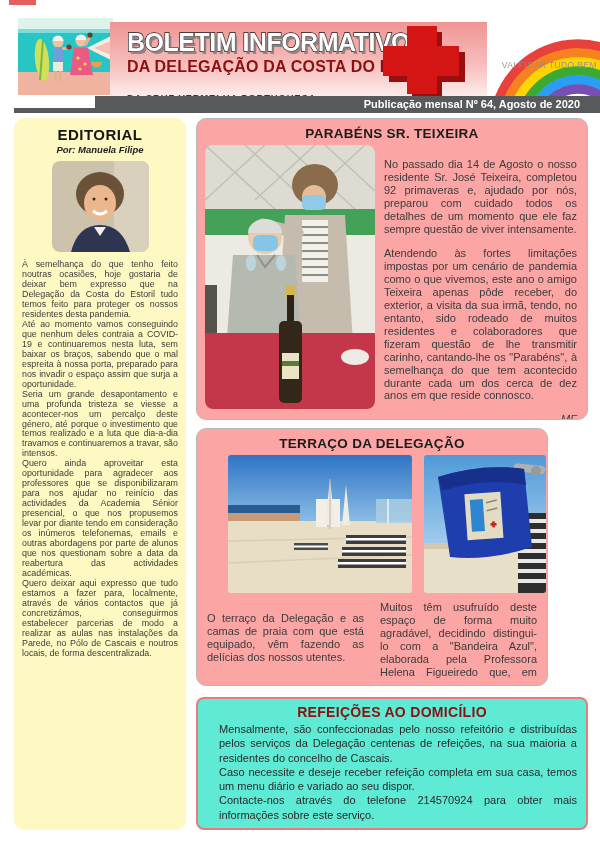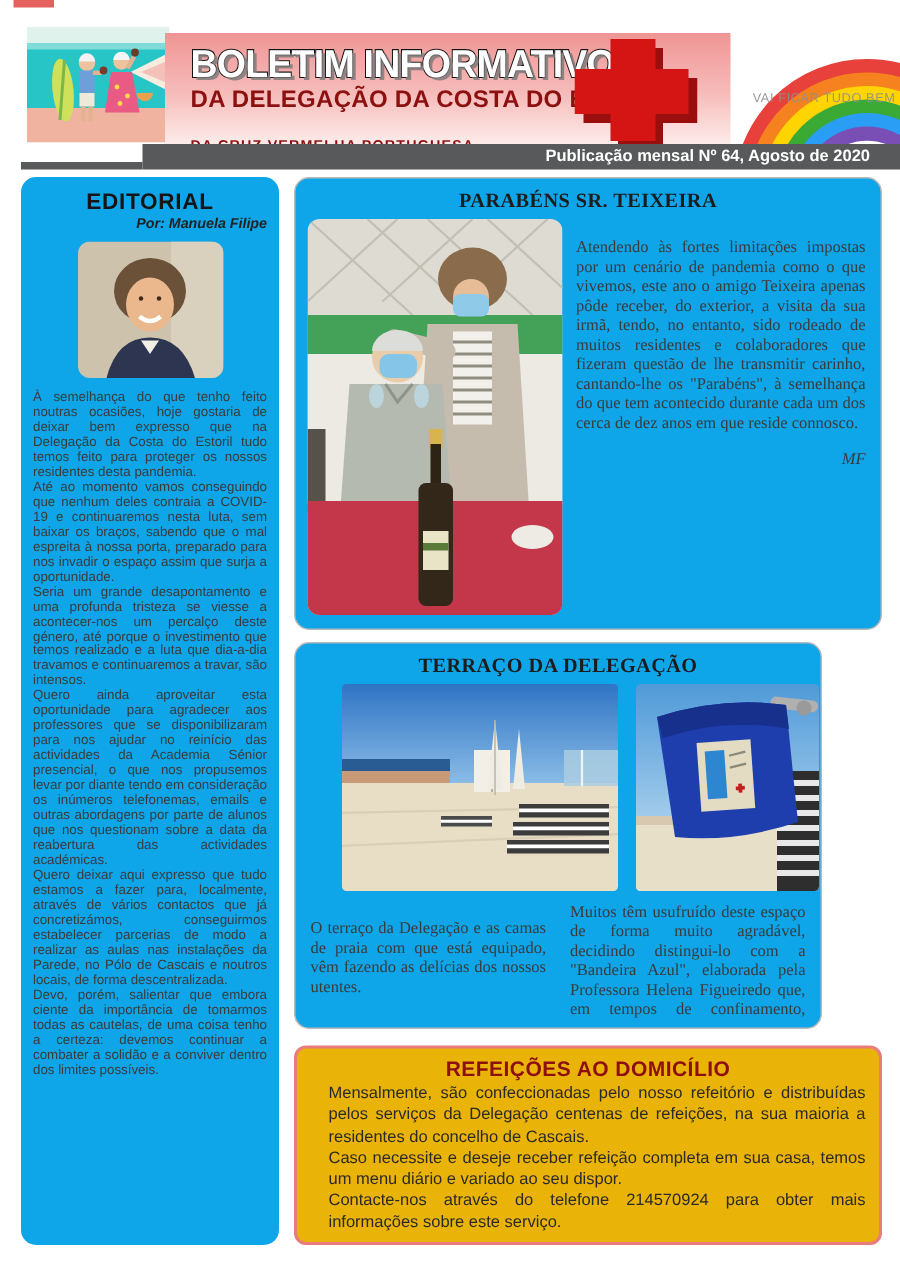--- a/index.html
+++ b/index.html
@@ -20,39 +20,39 @@
   .cross{position:absolute;left:383px;top:26px;}
   .rainbow-wrap{position:absolute;left:487px;top:22px;width:113px;height:74px;background:#fff;overflow:hidden;}
   .rainbow-text{position:absolute;right:3px;top:60px;font-size:8.5px;font-weight:400;
         color:#8f8f8f;opacity:.9;letter-spacing:.4px;z-index:3;white-space:nowrap;}
   .issue-bar{position:absolute;left:95px;top:96px;width:505px;height:17px;background:#58595b;
         color:#fff;font-size:11px;font-weight:700;text-align:right;line-height:17px;
         padding-right:20px;box-sizing:border-box;}
   .issue-thin{position:absolute;left:14px;top:108px;width:81px;height:5px;background:#58595b;}
   
   .panel{position:absolute;box-sizing:border-box;border-radius:10px;overflow:hidden;}
-  .editorial{left:14px;top:118px;width:172px;height:712px;background:#0ea5e9;padding:6px 8px;}
+  .editorial{left:14px;top:118px;width:172px;height:712px;background:#fef9c3;padding:6px 8px;}
   .editorial h2{margin:2px 0 0;text-align:center;font-size:15px;font-weight:900;color:#151515;letter-spacing:.5px;}
-  .byline{text-align:right;font-size:9.5px;font-weight:700;font-style:italic;color:#222;margin:1px 0 6px;}
+  .byline{text-align:center;font-size:9.5px;font-weight:700;font-style:italic;color:#222;margin:1px 0 6px;}
   .portrait{display:block;margin:0 auto 8px;width:97px;height:91px;border-radius:8px;overflow:hidden;}
   .editorial .txt{font-size:8.9px;line-height:1.12;text-align:justify;color:#3b3b3b;}
   .txt p{margin:0;}
-  .white-panel{background:#0ea5e9;border:1.5px solid #b9b9b9;font-family:Liberation Serif, serif;}
+  .white-panel{background:#fca5a5;border:1.5px solid #b9b9b9;}
   .parabens{left:196px;top:118px;width:392px;height:302px;}
   .panel h3{margin:7px 0 4px;text-align:center;font-size:13.5px;font-weight:900;color:#1c1c1c;letter-spacing:.3px;}
   .parabens-body{display:flex;padding:0 8px;}
   .photo-teixeira{flex:0 0 170px;width:170px;height:264px;border-radius:8px;overflow:hidden;}
   .parabens-text{flex:1;padding:2px 2px 0 9px;font-size:11px;line-height:1.18;text-align:justify;color:#3b3b3b;}
   .sig{text-align:right;font-style:italic;margin-top:2px;}
   .terraco{left:196px;top:428px;width:352px;height:258px;}
   .terraco-photos{display:flex;gap:12px;padding-left:31px;margin-top:2px;}
   .photo-frame{border-radius:3px;overflow:hidden;}
   .terraco-text{margin:8px 10px 0;font-size:11px;line-height:1.18;text-align:justify;color:#3b3b3b;
         column-count:2;column-gap:16px;height:78px;}
-  .refeicoes{left:196px;top:697px;width:392px;height:133px;background:#eab308;
+  .refeicoes{left:196px;top:697px;width:392px;height:133px;background:#5eead4;
         border:2px solid #e87b7b;border-radius:8px;}
   .refeicoes h3{margin:5px 0 2px;color:#8c1010;font-size:14px;}
   .refeicoes .txt{padding:0 9px;font-size:11px;line-height:1.3;text-align:justify;color:#2a2a2a;margin-left:12px;}
 </style>
 </head>
 <body>
 
 <div class="page">
 
   <div class="red-dash"></div>
@@ -132,21 +132,20 @@
       <path d="M41 50 q7 6 14 0" stroke="#fff" stroke-width="3" fill="none"></path>
       <path d="M19 91 q7 -27 29 -27 q22 0 30 27 Z" fill="#2e3550"></path>
       <path d="M42 66 l6 9 l6 -9 z" fill="#f2efe6"></path>
     </svg>
     <div class="txt">
       <p>À semelhança do que tenho feito noutras ocasiões, hoje gostaria de deixar bem expresso que na Delegação da Costa do Estoril tudo temos feito para proteger os nossos residentes desta pandemia.</p>
       <p>Até ao momento vamos conseguindo que nenhum deles contraia a COVID-19 e continuaremos nesta luta, sem baixar os braços, sabendo que o mal espreita à nossa porta, preparado para nos invadir o espaço assim que surja a oportunidade.</p>
       <p>Seria um grande desapontamento e uma profunda tristeza se viesse a acontecer-nos um percalço deste género, até porque o investimento que temos realizado e a luta que dia-a-dia travamos e continuaremos a travar, são intensos.</p>
       <p>Quero ainda aproveitar esta oportunidade para agradecer aos professores que se disponibilizaram para nos ajudar no reinício das actividades da Academia Sénior presencial, o que nos propusemos levar por diante tendo em consideração os inúmeros telefonemas, emails e outras abordagens por parte de alunos que nos questionam sobre a data da reabertura das actividades académicas.</p>
       <p>Quero deixar aqui expresso que tudo estamos a fazer para, localmente, através de vários contactos que já concretizámos, conseguirmos estabelecer parcerias de modo a realizar as aulas nas instalações da Parede, no Pólo de Cascais e noutros locais, de forma descentralizada.</p>
-      <p>Devo, porém, salientar que embora ciente da importância de tomarmos todas as cautelas, de uma coisa tenho a certeza: devemos continuar a combater a solidão e a conviver dentro dos limites possíveis.</p>
     </div>
   </aside>
 
   <section class="panel white-panel parabens">
     <h3>PARABÉNS SR. TEIXEIRA</h3>
     <div class="parabens-body">
       <svg class="photo-teixeira" viewBox="0 0 170 264">
         <rect width="170" height="264" fill="#dedcd2"></rect>
         <g stroke="#c2c0b4" stroke-width="1.5">
           <line x1="0" y1="0" x2="70" y2="64"></line>
@@ -184,20 +183,21 @@
         <ellipse cx="76" cy="118" rx="5" ry="8" fill="#bcd4dc"></ellipse>
         <rect y="188" width="170" height="76" fill="#c4374b"></rect>
         <ellipse cx="150" cy="212" rx="14" ry="8" fill="#eeeae4"></ellipse>
         <rect x="81" y="140" width="9" height="13" fill="#d8b44e"></rect>
         <rect x="82" y="150" width="7" height="30" fill="#2e2416"></rect>
         <rect x="74" y="176" width="23" height="82" rx="5" fill="#33271a"></rect>
         <rect x="77" y="208" width="17" height="26" fill="#e9e4c6"></rect>
         <rect x="77" y="216" width="17" height="5" fill="#5a7a3a"></rect>
       </svg>
       <div class="parabens-text">
+        <p>No passado dia 14 de Agosto o nosso residente Sr. José Teixeira, completou 92 primaveras e, ajudado por nós, preparou com cuidado todos os detalhes de um momento que ele faz sempre questão de viver intensamente.</p>
         <p>Atendendo às fortes limitações impostas por um cenário de pandemia como o que vivemos, este ano o amigo Teixeira apenas pôde receber, do exterior, a visita da sua irmã, tendo, no entanto, sido rodeado de muitos residentes e colaboradores que fizeram questão de lhe transmitir carinho, cantando-lhe os "Parabéns", à semelhança do que tem acontecido durante cada um dos cerca de dez anos em que reside connosco.</p>
         <p class="sig">MF</p>
       </div>
     </div>
   </section>
 
   <section class="panel white-panel terraco">
     <h3>TERRAÇO DA DELEGAÇÃO</h3>
     <div class="terraco-photos">
       <svg class="photo-frame" width="184" height="138" viewBox="0 0 184 138">

